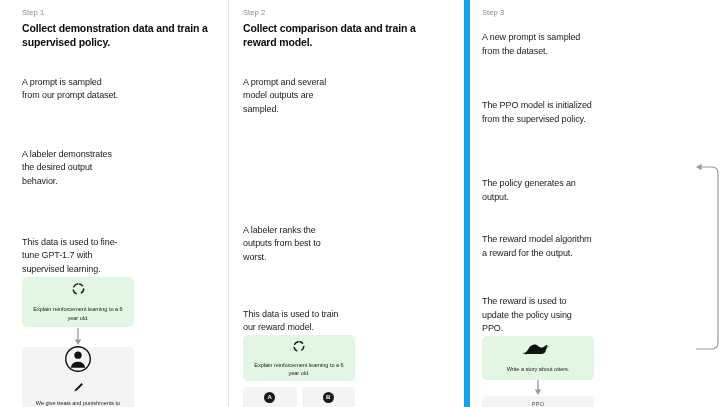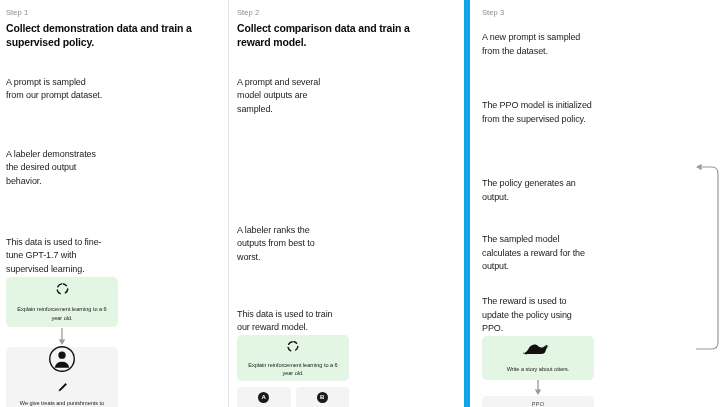--- a/index.html
+++ b/index.html
@@ -6,22 +6,22 @@
   html, body {
     width: 720px; height: 407px;
     background: #ffffff;
     font-family: "Liberation Sans", "DejaVu Sans", sans-serif;
     color: #111111;
     overflow: hidden;
   }
   .page { position: relative; width: 720px; height: 407px; display: flex; }
 
   .column { position: relative; height: 407px; padding: 8px 0 0 0; }
-  .col1 { width: 228px; padding-left: 6px; }
-  .col2 { width: 236px; padding-left: 8px; border-left: 1px solid #e4e4e4; }
+  .col1 { width: 228px; padding-left: 22px; }
+  .col2 { width: 236px; padding-left: 14px; border-left: 1px solid #e4e4e4; }
   .col3 { width: 256px; padding-left: 12px; border-left: 6px solid #0ea5e9; }
 
   .step-label {
     font-size: 7.5px; color: #8c8c8c; letter-spacing: .1px;
     margin-bottom: 4px; font-weight: 400;
   }
   .step-title {
     font-size: 10.5px; font-weight: 700; line-height: 1.36;
     color: #0b0b0b; letter-spacing: -.15px;
     max-width: 205px;
@@ -295,21 +295,21 @@
   </div>
 
   <div class="column col3">
     <div class="step-label">Step 3</div>
 
     <div class="body-col" style="margin-top:14px;">
       <div class="txtcol">
         <div class="caption" style="height:68px;">A new prompt is sampled from the dataset.</div>
         <div class="caption" style="height:78px;">The PPO model is initialized from the supervised policy.</div>
         <div class="caption" style="height:56px;">The policy generates an output.</div>
-        <div class="caption" style="height:62px;">The sampled model calculates a reward for the output.</div>
+        <div class="caption" style="height:62px;">The reward model algorithm a reward for the output.</div>
         <div class="caption">The reward is used to update the policy using PPO.</div>
       </div>
 
       <div class="figcol">
 
         <div class="box green" style="height:44px;">
           <span>
             <svg width="30" height="14" viewBox="0 0 46 20">
               <path d="M3 15.5c2.5-1.2 4-3.2 5.3-5.6C10 6.4 13 3.4 17.5 3.2c2.4-.1 4 .9 5.6 2.2 1.8 1.5 3.3 2.3 5.6 2.3 2.2 0 3.4-.9 5-2.3 1.2-1 2.6-1.7 4-1.2-1 .6-1.6 1.3-1.9 2.3 1.3-.4 2.5-.2 3.4.5-1.4.1-2.4.7-3 1.7-.8 1.4-1.2 3-1.6 4.5-.5 2-1.7 3.4-3.8 3.9-2.4.6-5.2.6-7.7.6H7.5c-1.6 0-3.2 0-4.5-.5z" fill="#111"></path>
               <path d="M1 16.4c1.4.8 3 1.1 4.6 1.1" stroke="#111" stroke-width="1.4" fill="none" stroke-linecap="round"></path>

